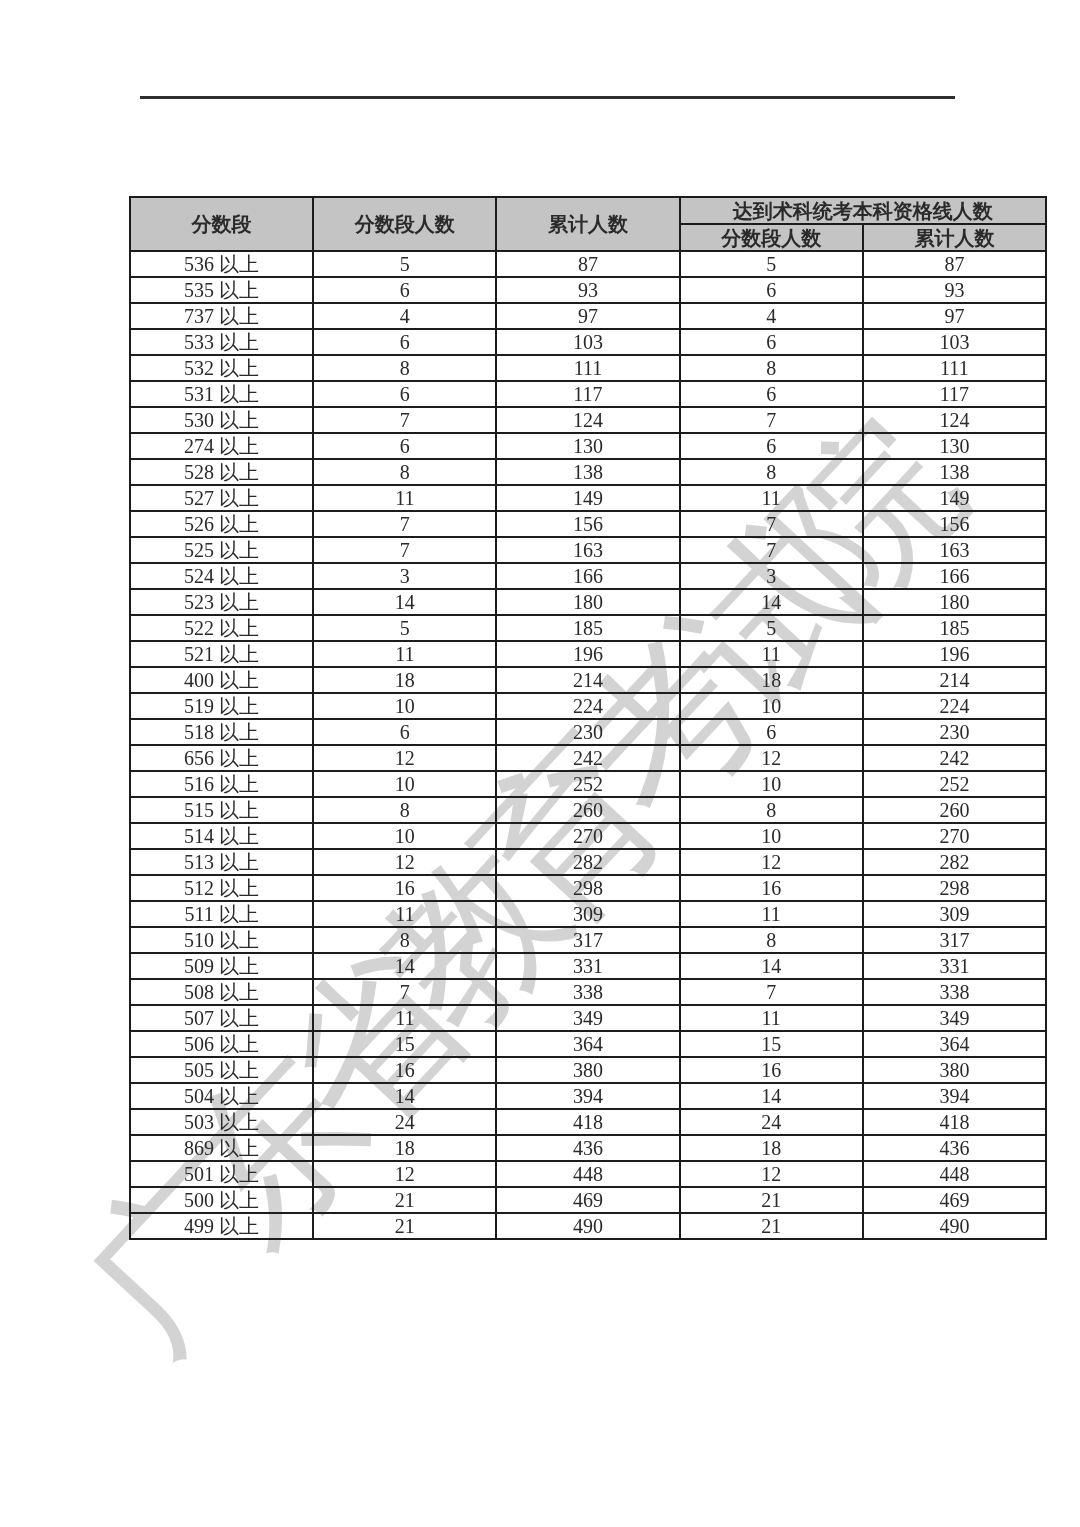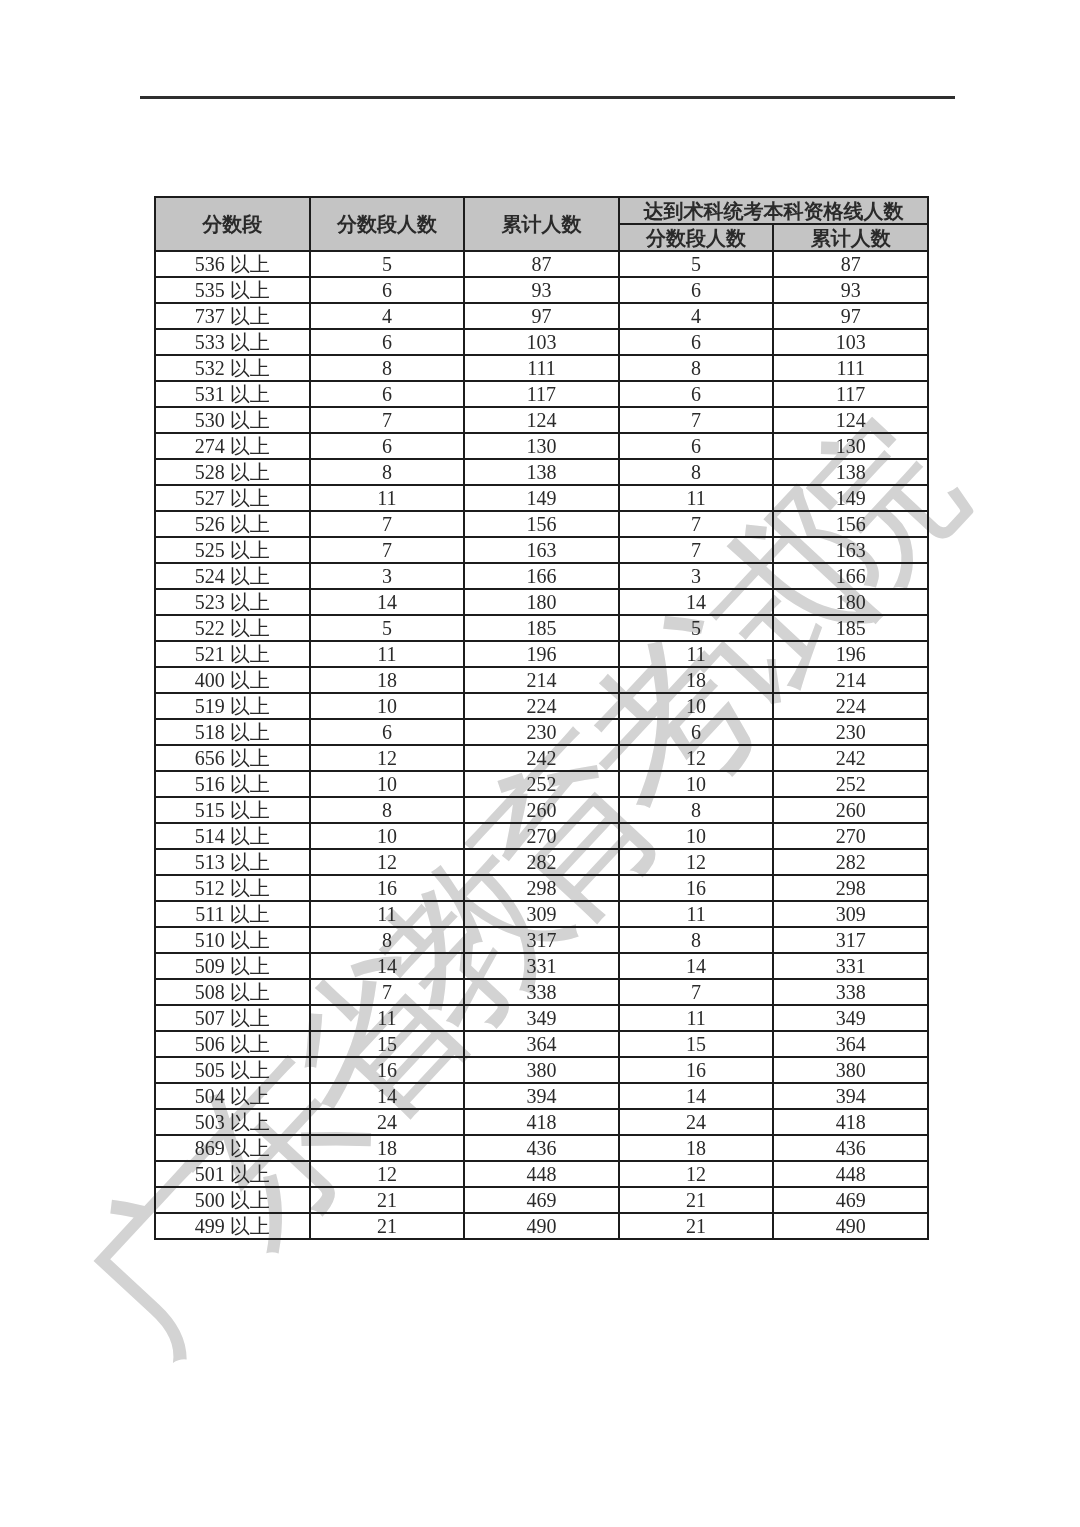--- a/index.html
+++ b/index.html
@@ -35,22 +35,22 @@
     font-size: 170px;
     letter-spacing: -25px;
     white-space: nowrap;
     color: var(--watermark-color);
     font-family: "Liberation Serif", "DejaVu Serif", serif;
     z-index: 0;
     user-select: none;
   }
   table.score-table {
     position: absolute;
-    left: 154px; top: 196px;
-    width: 775px;
+    left: 129px; top: 196px;
+    width: 918px;
     border-collapse: collapse;
     table-layout: fixed;
     z-index: 1;
   }
   table.score-table th,
   table.score-table td {
     border: 2px solid var(--border-color);
     text-align: center;
     vertical-align: middle;
     color: var(--text-color);

